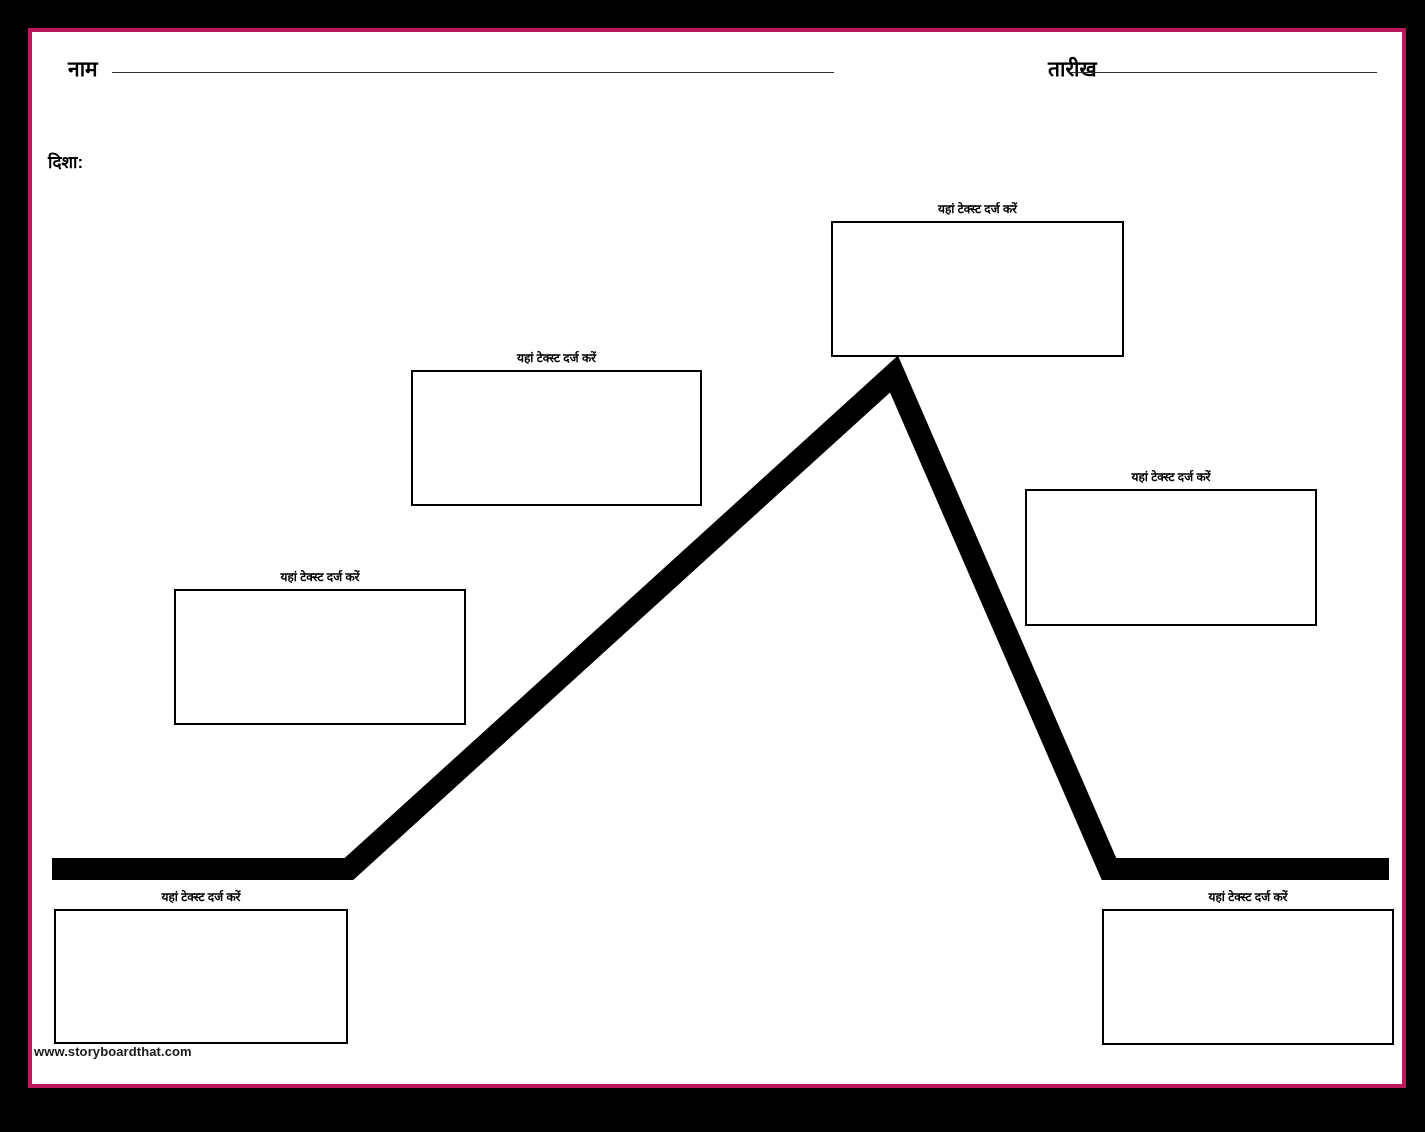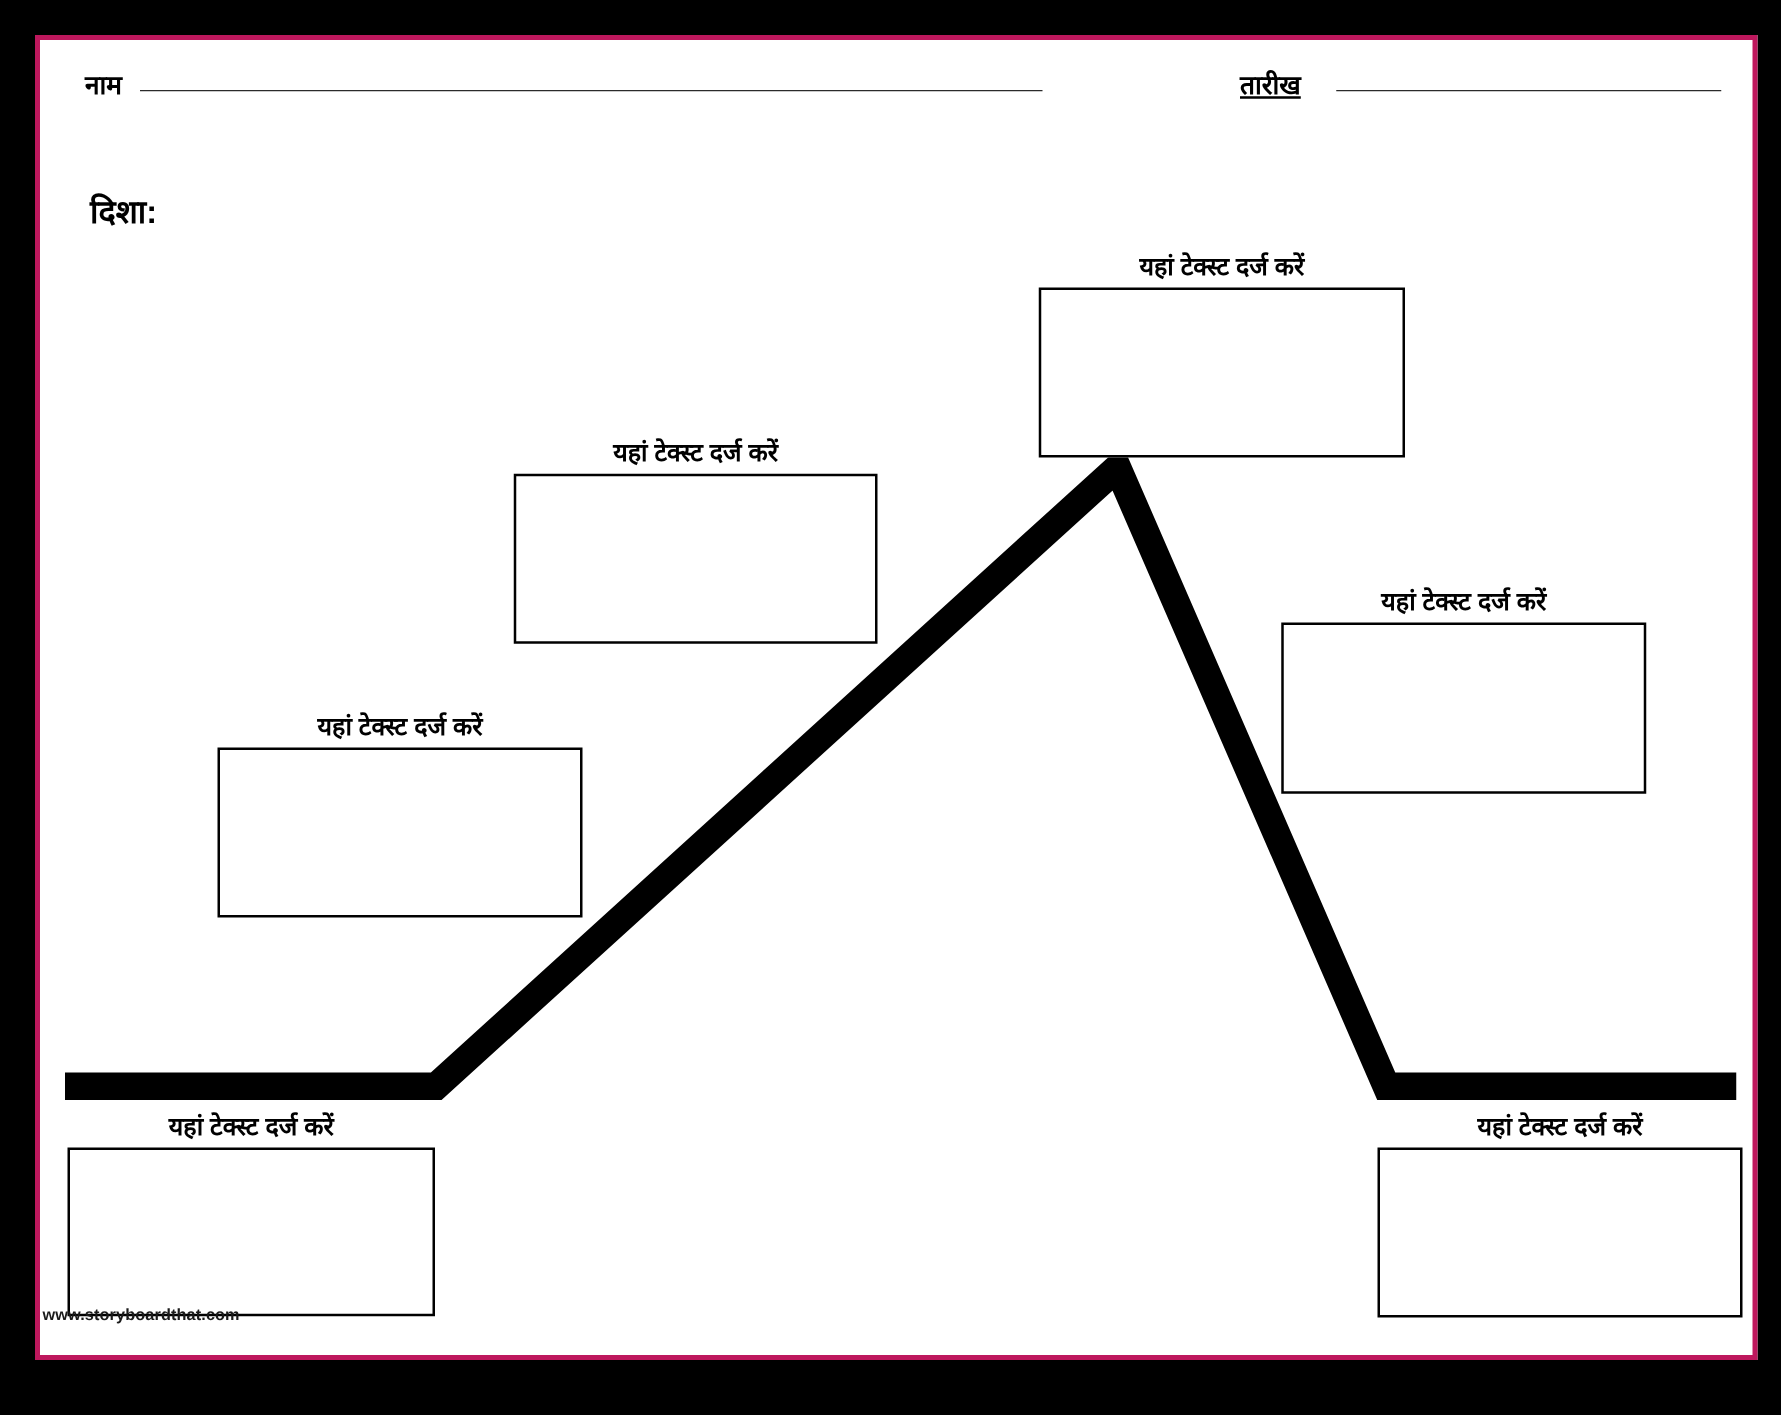--- a/index.html
+++ b/index.html
@@ -43,61 +43,60 @@
 
   .field-rule {
     position: absolute;
     height: 0;
     border-top: 1.6px solid #2b2b2b;
   }
 
   #name-label  { left: 36px;  top: 26px; }
   #name-rule   { left: 80px;  top: 40px; width: 722px; }
 
-  #date-label  { left: 960px; top: 26px; text-decoration: underline; }
+  #date-label  { left: 1016px; top: 26px; }
   #date-rule   { left: 1037px; top: 40px; width: 308px; }
 
   #title-line {
     position: absolute;
     left: 0;
     top: 66px;
     width: 1369px;
     text-align: center;
     font-size: 23px;
     font-weight: 700;
     color: #000000;
   }
 
   #directions-label {
     position: absolute;
     left: 16px;
     top: 118px;
-    font-size: 26px;
-    font-weight: 700;
-    color: #000000;
-    margin-left: 24px;
+    font-size: 17px;
+    font-weight: 700;
+    color: #000000;
   }
 
   
   #plot-svg {
     position: absolute;
     left: 0;
     top: 0;
     width: 1369px;
     height: 1060px;
     pointer-events: none;
   }
 
   
   .plot-cell {
     position: absolute;
   }
 
   .cell-label {
-    font-size: 20px;
+    font-size: 12px;
     font-weight: 700;
     color: #000000;
     text-align: center;
     line-height: 1.1;
     white-space: nowrap;
     margin-bottom: 5px;
   }
 
   .cell-box {
     background: #ffffff;

